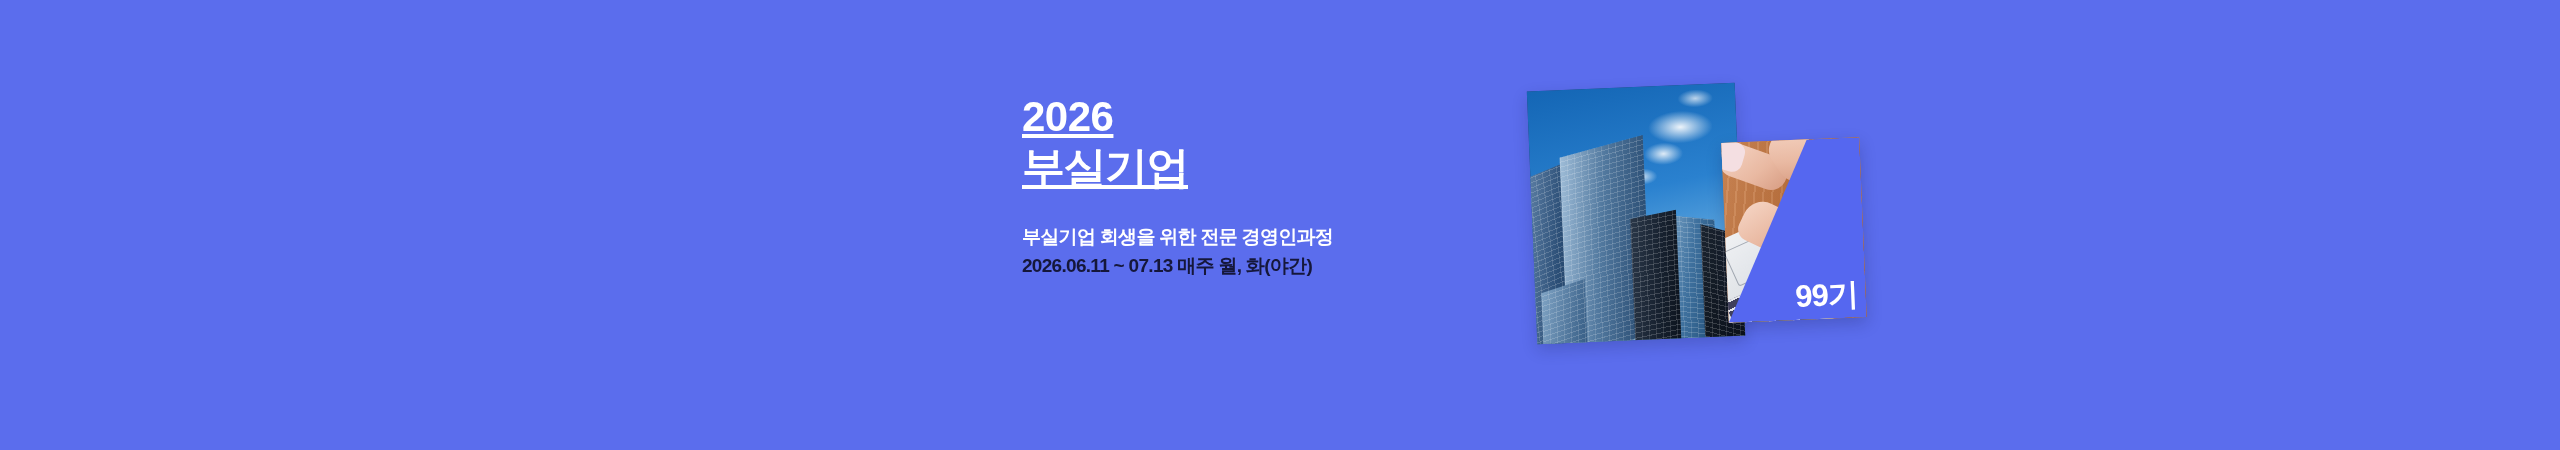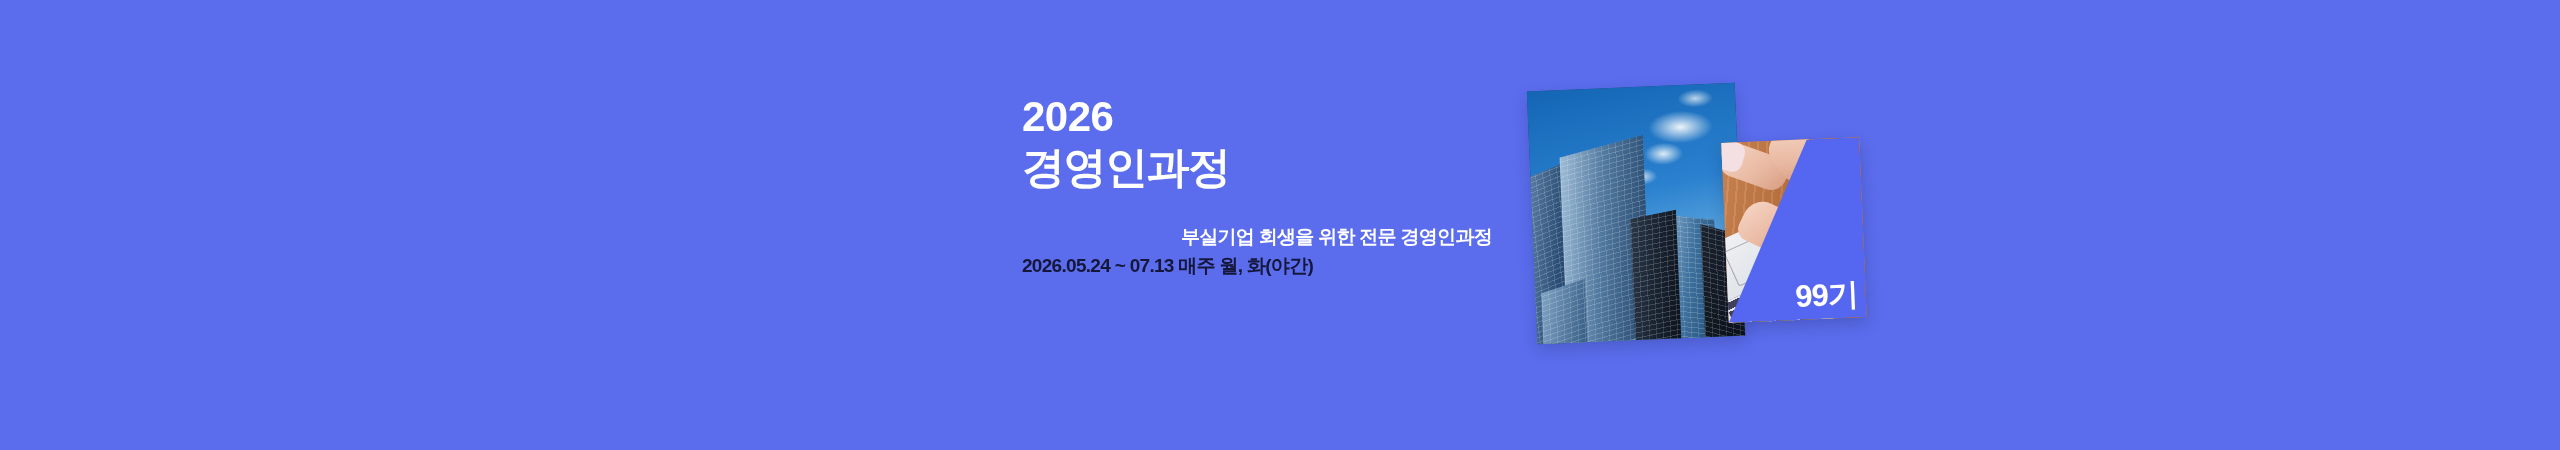--- a/index.html
+++ b/index.html
@@ -8,27 +8,27 @@
     background:#5b6ded;
     font-family:"Liberation Sans","DejaVu Sans",sans-serif;
     -webkit-font-smoothing:antialiased;
   }
   .banner{position:relative;width:2560px;height:450px;background:#5b6ded;overflow:hidden;}
 
   
   .copy{position:absolute;left:1022px;top:92px;width:470px;}
   .headline{
     color:#ffffff;font-weight:700;font-size:43px;line-height:50px;
-    letter-spacing:-1.5px;white-space:nowrap;margin:0;
+    letter-spacing:-1.5px;white-space:nowrap;margin:0;text-decoration:underline;
   }
   .headline.l1{font-size:42px;letter-spacing:-0.5px;}
   .sub-wrap{margin-top:30px;}
   .subtitle{
     color:#ffffff;font-weight:700;font-size:19px;line-height:29px;
-    letter-spacing:-0.7px;white-space:nowrap;margin:0;text-align:right;
+    letter-spacing:-0.7px;white-space:nowrap;margin:0;
   }
   .daterange{
     color:#15173a;font-weight:700;font-size:19px;line-height:30px;
     letter-spacing:-0.7px;white-space:nowrap;margin:0;
   }
 
   
   .cards{position:absolute;left:1500px;top:0;width:420px;height:450px;}
 
   .card{position:absolute;overflow:hidden;}
@@ -129,25 +129,25 @@
     letter-spacing:-1px;white-space:nowrap;
   }
 </style>
 </head>
 <body>
 
 <div class="banner">
 
   <div class="copy">
     <h1 class="headline l1">2026</h1>
-    <h1 class="headline">경영인과정</h1>
+    <h1 class="headline">부실기업</h1>
 
     <div class="sub-wrap">
       <p class="subtitle">부실기업 회생을 위한 전문 경영인과정</p>
-      <p class="daterange">2026.05.24 ~ 07.13 매주 월, 화(야간)</p>
+      <p class="daterange">2026.06.11 ~ 07.13 매주 월, 화(야간)</p>
     </div>
   </div>
 
   <div class="cards">
 
     <div class="card card-building">
       <div class="sky"></div>
       <div class="twr t1"></div>
       <div class="twr t2"></div>
       <div class="twr t6"></div>

